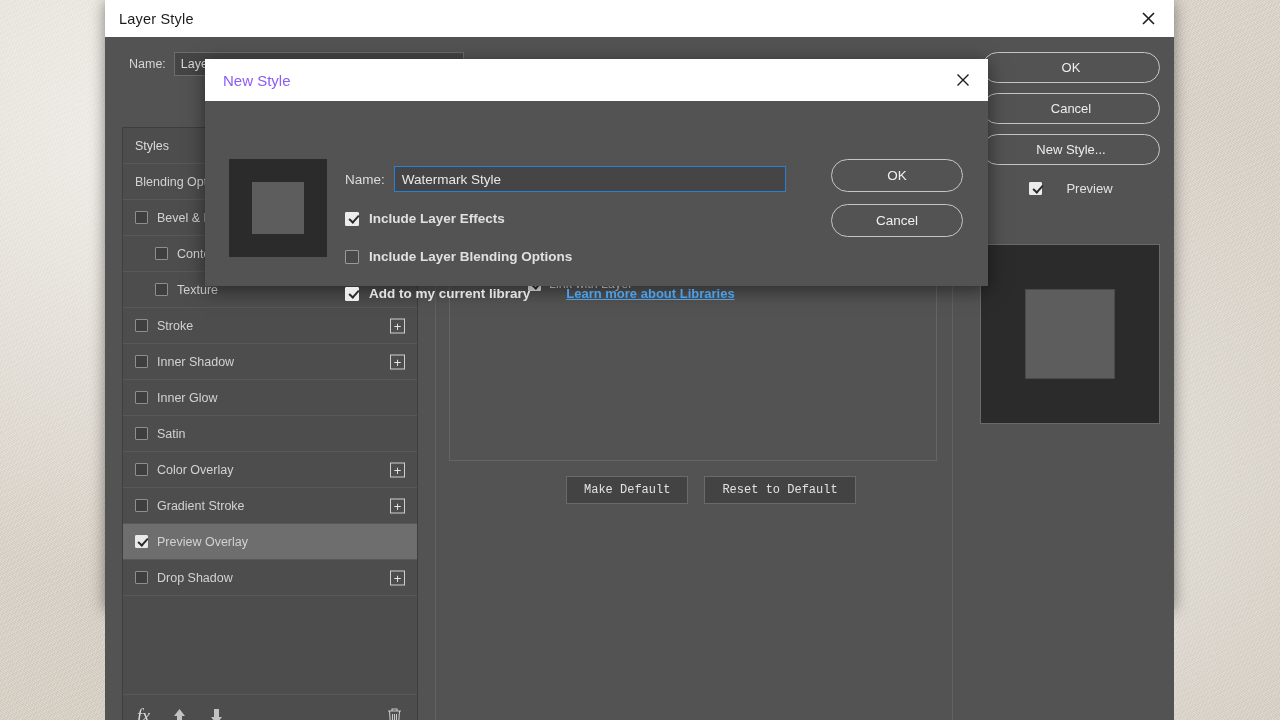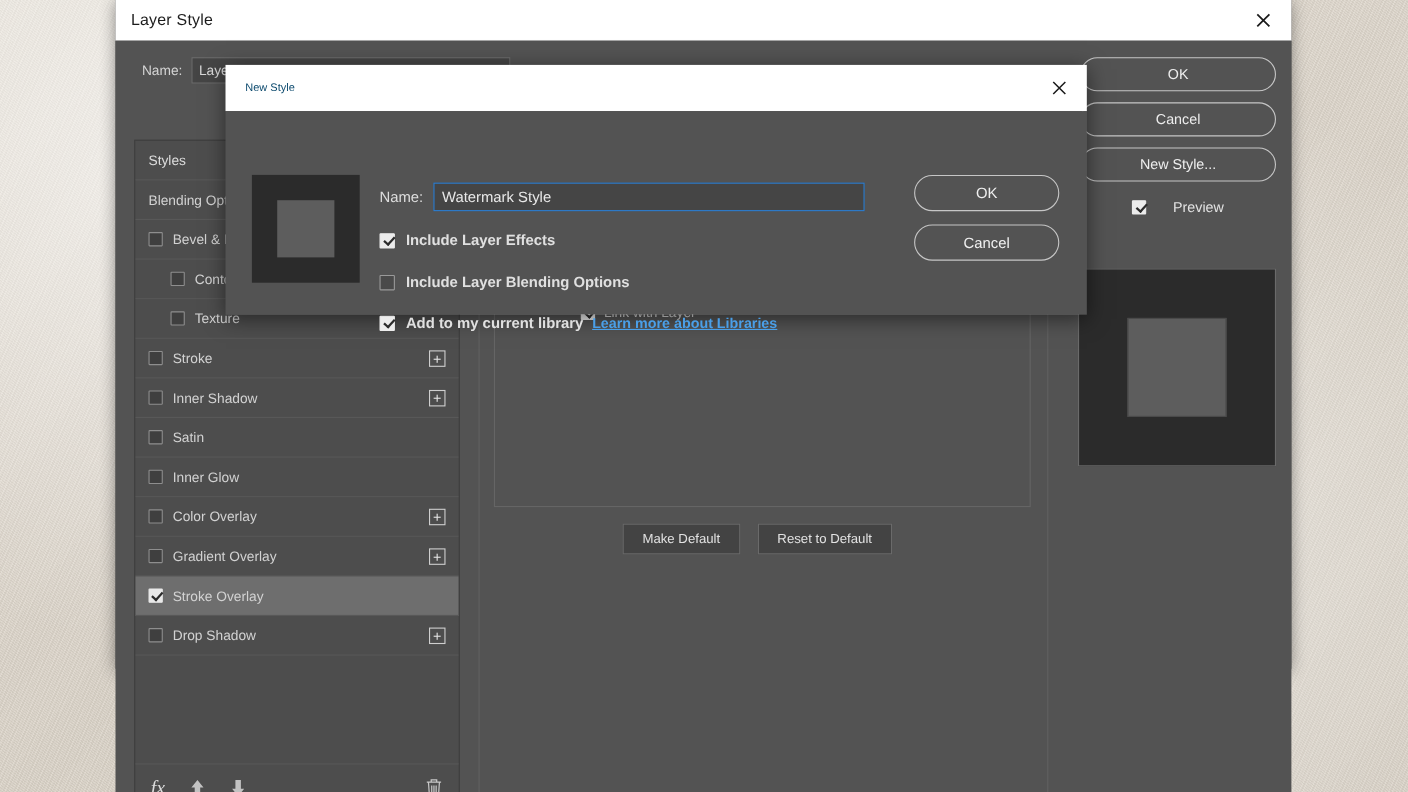--- a/index.html
+++ b/index.html
@@ -242,21 +242,21 @@
   }
   .dark-btn {
     background: #434343;
     border: 1px solid #6a6a6a;
     color: #e2e2e2;
     font-size: 12px;
     height: 28px;
     padding: 0 17px;
     display: flex; align-items: center; justify-content: center;
     cursor: pointer;
-    font-family: Liberation Sans, sans-serif;
+    font-family: Liberation Mono, monospace;
   }
 
   
   .side-buttons {
     position: absolute;
     right: 14px; top: 15px;
     width: 178px;
     display: flex; flex-direction: column; gap: 10px;
   }
   .pill-btn {
@@ -297,21 +297,21 @@
     width: 783px; height: 227px;
     box-shadow: 0 4px 18px rgba(0,0,0,0.5);
   }
   .ns-titlebar {
     height: 42px;
     background: #ffffff;
     display: flex; align-items: center;
     padding: 0 18px;
     position: relative;
   }
-  .ns-title { font-size: 10px; color: #0c4a6e; }
+  .ns-title { font-size: 15px; color: #8b5cf6; }
   .ns-close {
     position: absolute; right: 10px; top: 50%;
     transform: translateY(-50%);
     width: 30px; height: 30px;
     display: flex; align-items: center; justify-content: center;
     cursor: pointer;
   }
   .ns-body {
     height: 185px;
     background: #535353;
@@ -365,21 +365,21 @@
     position: absolute; left: 4.5px; top: 0.5px;
     width: 4px; height: 8px;
     border: solid #2b2b2b;
     border-width: 0 2px 2px 0;
     transform: rotate(42deg);
   }
   .ns-link {
     color: #4a9fe8;
     text-decoration: underline;
     font-size: 13px;
-    margin-left: 8px;
+    margin-left: 36px;
     cursor: pointer;
   }
   .ns-buttons {
     position: absolute;
     right: 25px; top: 58px;
     width: 132px;
     display: flex; flex-direction: column; gap: 12px;
   }
   .ns-pill {
     height: 33px;
@@ -447,43 +447,43 @@
         </div>
 
         <div class="style-row">
           <span class="cb"></span>
           <span class="label">Inner Shadow</span>
           <span class="plus-btn">+</span>
         </div>
 
         <div class="style-row">
           <span class="cb"></span>
+          <span class="label">Inner Glow</span>
+        </div>
+
+        <div class="style-row">
+          <span class="cb"></span>
           <span class="label">Satin</span>
-        </div>
-
-        <div class="style-row">
-          <span class="cb"></span>
-          <span class="label">Inner Glow</span>
         </div>
 
         <div class="style-row">
           <span class="cb"></span>
           <span class="label">Color Overlay</span>
           <span class="plus-btn">+</span>
         </div>
 
         <div class="style-row">
           <span class="cb"></span>
-          <span class="label">Gradient Overlay</span>
+          <span class="label">Gradient Stroke</span>
           <span class="plus-btn">+</span>
         </div>
 
         <div class="style-row selected">
           <span class="cb checked"></span>
-          <span class="label">Stroke Overlay</span>
+          <span class="label">Preview Overlay</span>
         </div>
 
 
         <div class="style-row">
           <span class="cb"></span>
           <span class="label">Drop Shadow</span>
           <span class="plus-btn">+</span>
         </div>
       </div>
 

